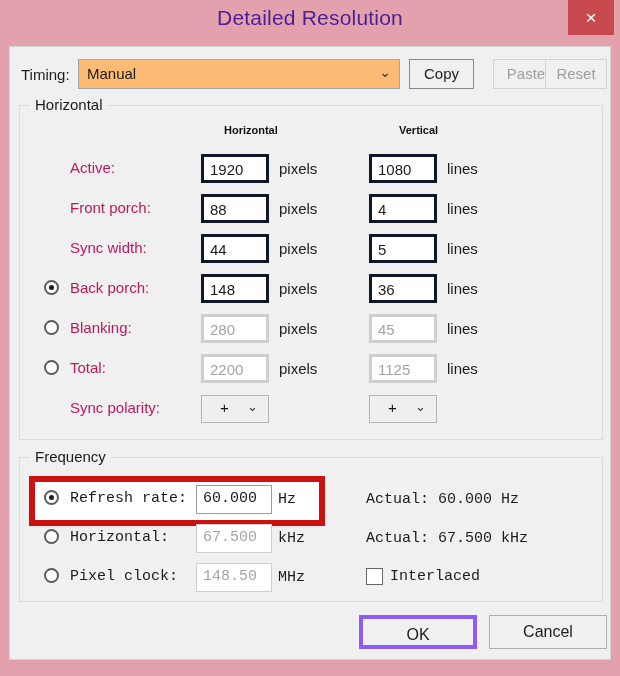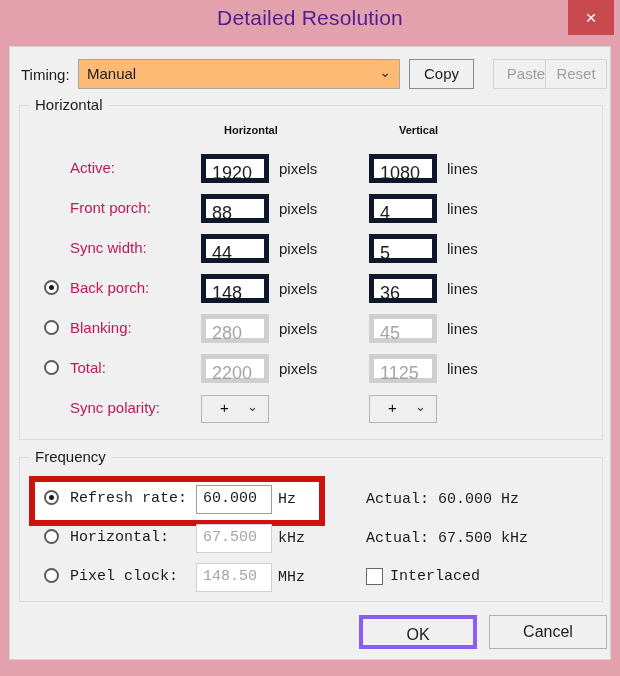--- a/index.html
+++ b/index.html
@@ -192,23 +192,23 @@
     border-radius: 50%;
     background: #1a1a1a;
   }
 
   .tinput {
     position: absolute;
     top: 3px;
     width: 68px;
     height: 29px;
     background: #ffffff;
-    border: 5px solid #0f172a;
-    box-sizing: border-box;
-    font-size: 18px;
+    border: 3px solid #0f172a;
+    box-sizing: border-box;
+    font-size: 15px;
     color: #1c1c1c;
     padding: 4px 0 0 6px;
     cursor: text;
   }
   .tinput.disabled {
     color: #a4a4a4;
     border-color: #cfcfcf;
   }
   .tinput.hcol { left: 181px; }
   .tinput.vcol { left: 349px; }

